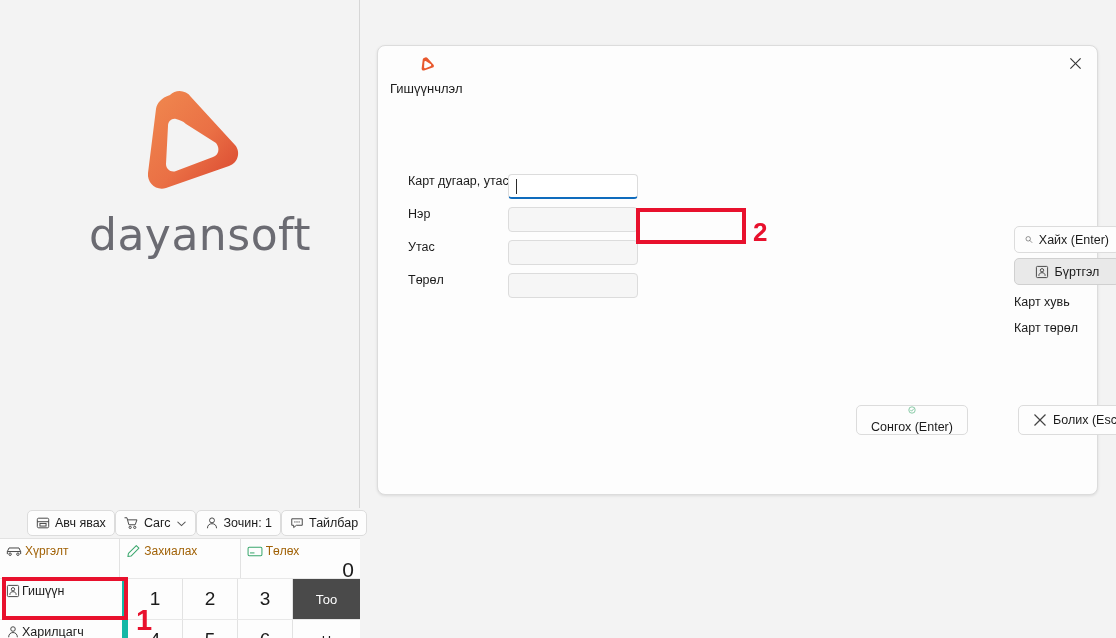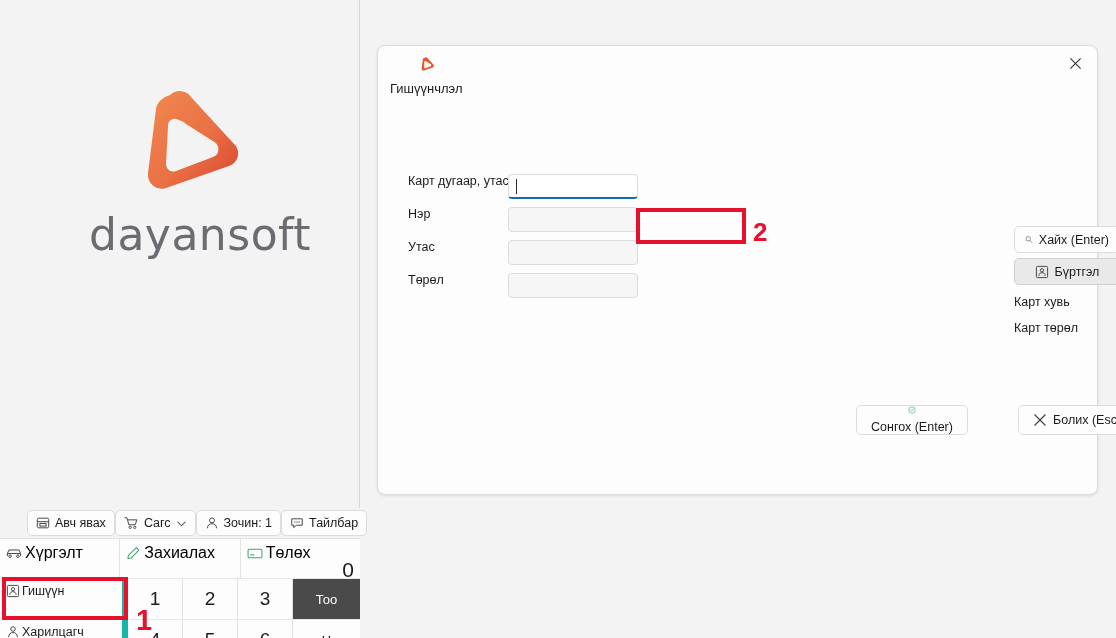--- a/index.html
+++ b/index.html
@@ -61,21 +61,21 @@
   }
   .tab-cell {
     flex: 1; position: relative;
     border-right: 1px solid #e2e2e2;
     background: #fdfdfd;
   }
   .tab-cell:last-child { border-right: none; }
   .tab-label {
     position: absolute; left: 6px; top: 5px;
     display: flex; align-items: center; gap: 3px;
-    font-size: 16px; color: #000000; white-space: nowrap;
+    font-size: 12px; color: #a16207; white-space: nowrap;
   }
   .tab-zero {
     position: absolute; right: 6px; bottom: -4px;
     font-size: 21px; color: #1b1b1b;
   }
 
   .grid-row {
     position: absolute; left: 0; width: 360px; height: 41px;
     display: flex; background: #fdfdfd;
     border-top: 1px solid #e8e8e8;

